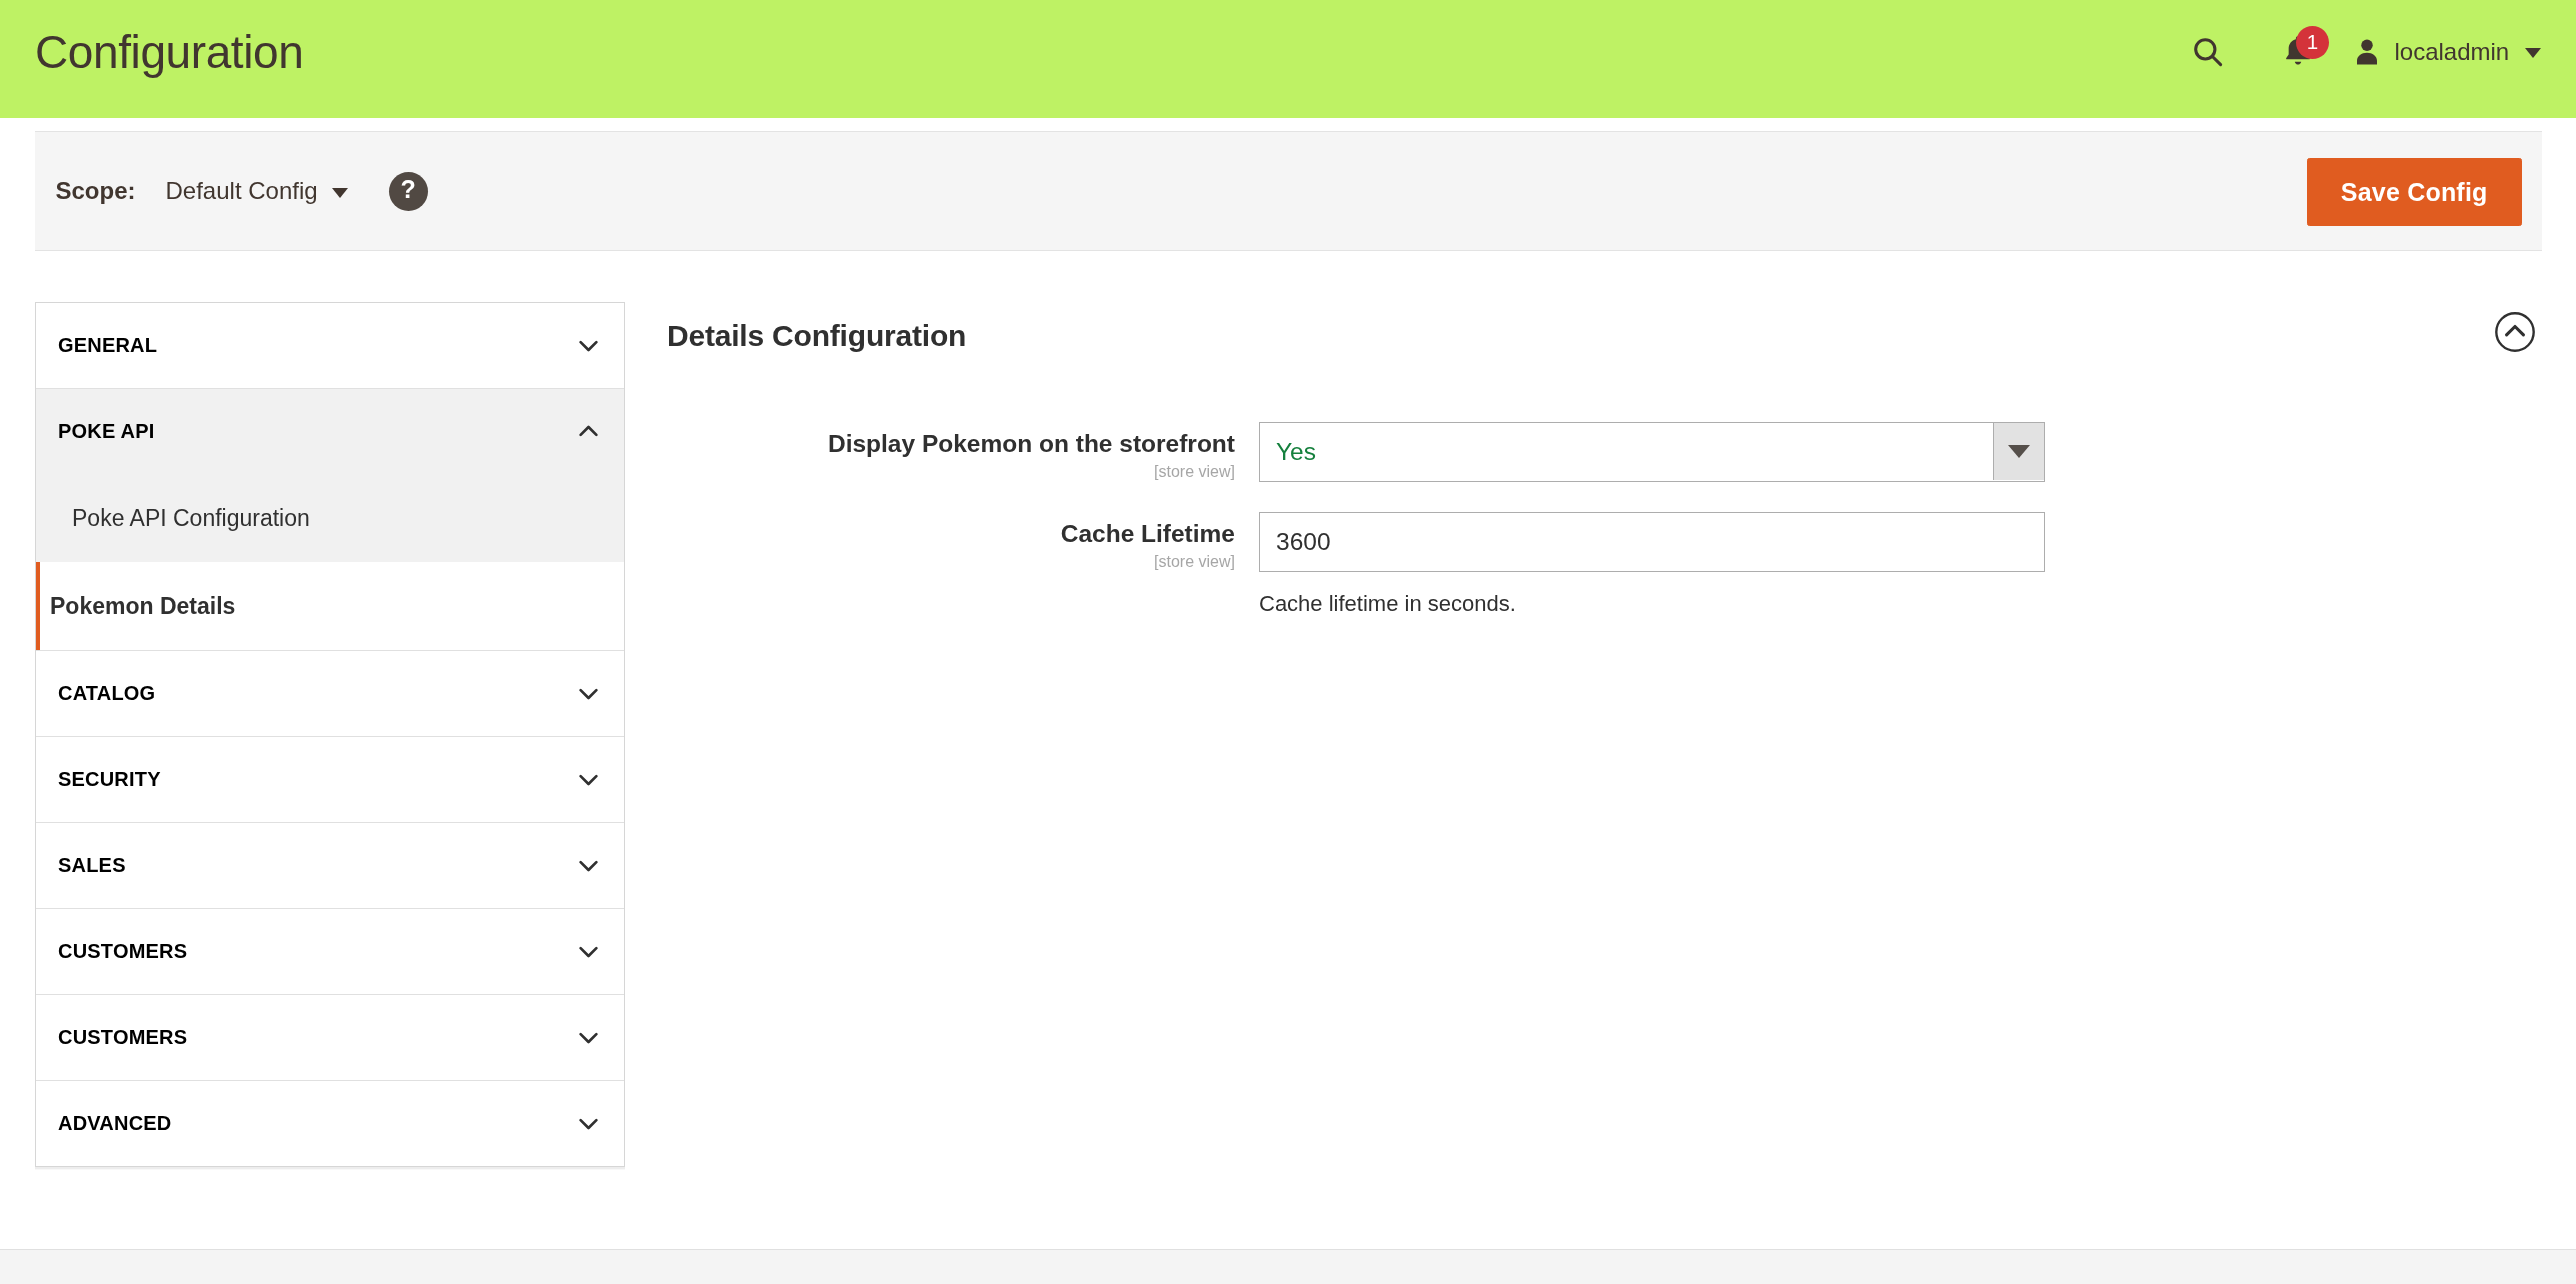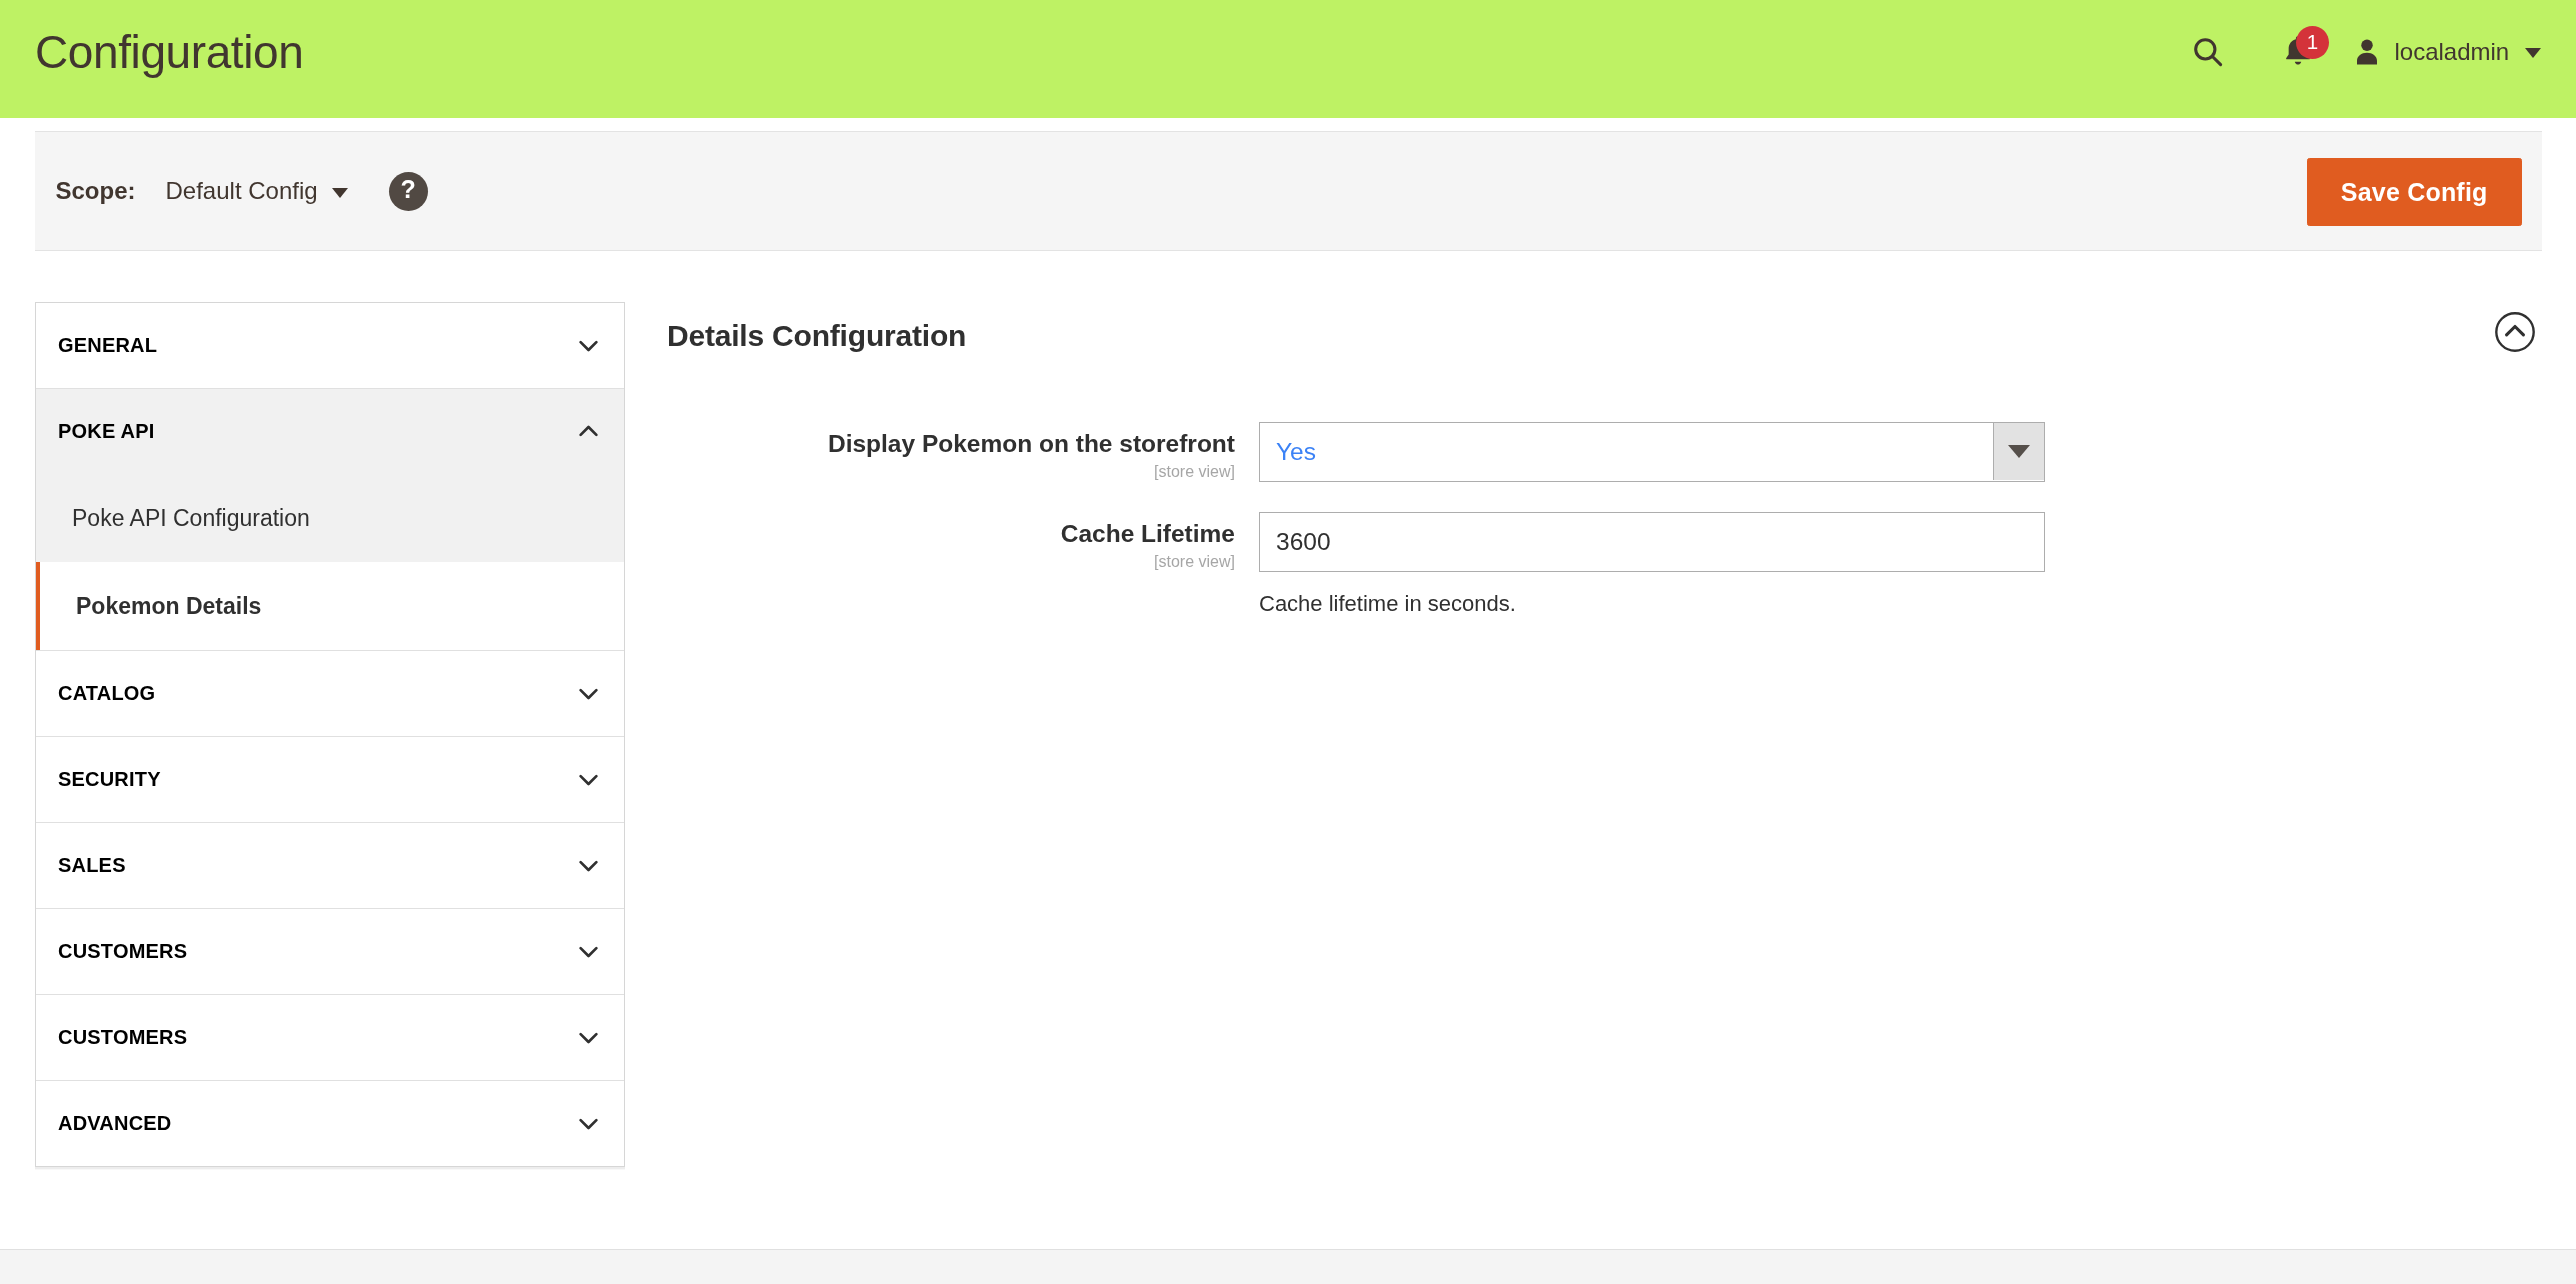--- a/index.html
+++ b/index.html
@@ -226,21 +226,21 @@
     font-size: 23px;
     color: #303030;
     background: #f1f1f1;
     cursor: pointer;
     border-left: 4.7px solid transparent;
   }
   .nav-subitem.current {
     background: #ffffff;
     border-left: 4.7px solid #e05c20;
     font-weight: bold;
-    padding-left: 36px;
+    padding-left: 10px;
   }
 
   
   .content {
     position: absolute;
     left: 667px;
     top: 302px;
     width: 1878px;
   }
   .section-header {
@@ -300,21 +300,21 @@
     width: 786px;
     height: 60px;
     border: 1.6px solid #adadad;
     background: #ffffff;
     display: flex;
     align-items: center;
     cursor: pointer;
   }
   .select-value {
     font-size: 24.5px;
-    color: #3b82f6;
+    color: #15803d;
     padding-left: 16px;
   }
   .select-arrow-btn {
     position: absolute;
     right: 0; top: 0;
     width: 51px;
     height: 57px;
     background: #e2e2e2;
     border-left: 1.6px solid #adadad;
     display: flex;

